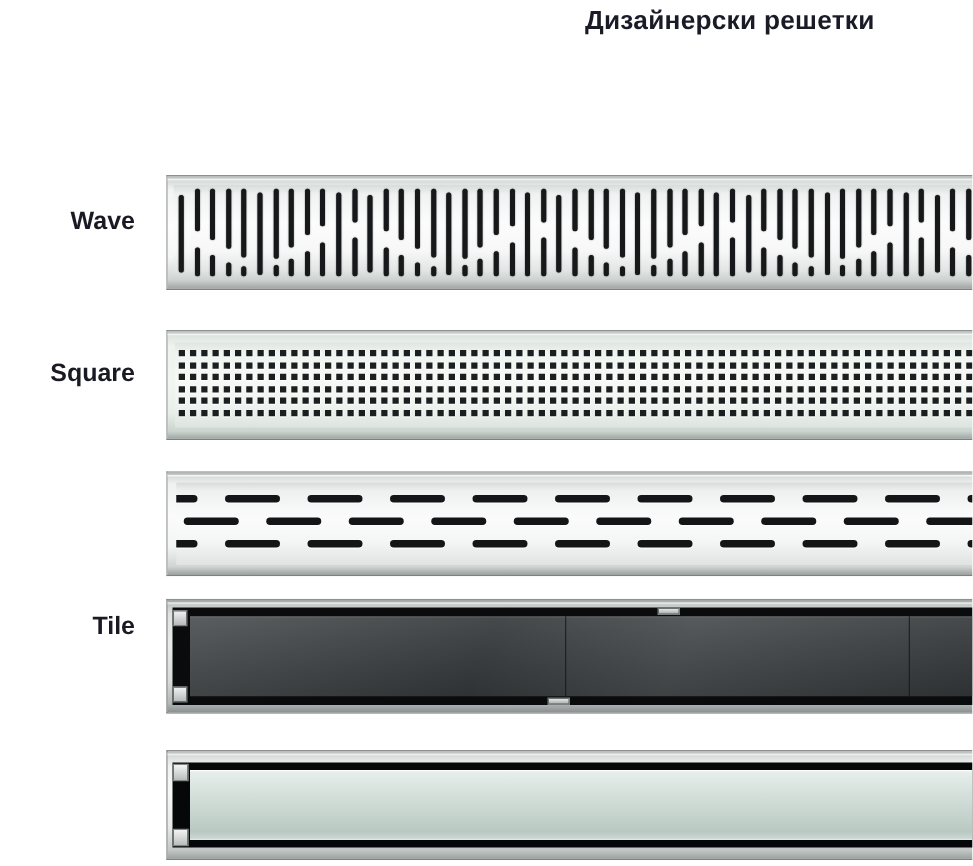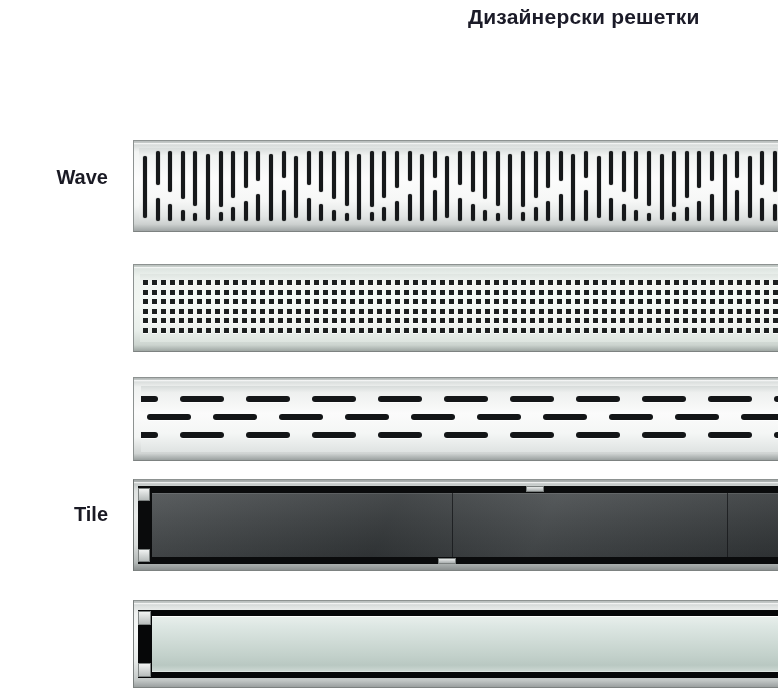--- a/index.html
+++ b/index.html
@@ -147,21 +147,21 @@
   .sl-hole {
     position: absolute;
     height: 6px;
     background: #131517;
     border-radius: 3px;
     box-shadow: 0 1px 0 rgba(255,255,255,0.7);
   }
 
   
   #row-tile { top: 479px; height: 92px; }
-  #row-tile .row-label { top: 24px; }
+  #row-tile .row-label { top: 11px; }
   #row-tile .grate-wrap { top: 0; height: 92px; }
 
   .tile-frame {
     background: linear-gradient(to bottom,
       #9fa4a4 0%, #c5cac9 5%, #dfe2e1 12%,
       #e9ebea 40%, #d8dbda 72%, #b2b7b6 92%, #8a8f8f 100%);
     border-left: 1px solid #6f7473;
   }
   .tile-gap {
     position: absolute;
@@ -336,20 +336,21 @@
           <div class="wave-slot" style="left:621.4px;top:3px;height:34px;"></div>
           <div class="wave-slot" style="left:621.4px;bottom:3px;height:23px;"></div>
           <div class="wave-slot" style="left:634px;top:3px;height:41px;"></div>
           <div class="wave-slot" style="left:634px;bottom:3px;height:17px;"></div>
         </div>
     </div>
   </div>
 </div>
 
 <div class="row" id="row-square">
+  <div class="row-label">Square</div>
   <div class="grate-wrap">
     <div class="frame square-frame">
       <div class="square-inner" id="square-inner">
           <div class="sq-hole" style="left:3px;top:6px;"></div>
           <div class="sq-hole" style="left:12px;top:6px;"></div>
           <div class="sq-hole" style="left:21px;top:6px;"></div>
           <div class="sq-hole" style="left:30px;top:6px;"></div>
           <div class="sq-hole" style="left:39px;top:6px;"></div>
           <div class="sq-hole" style="left:48px;top:6px;"></div>
           <div class="sq-hole" style="left:57px;top:6px;"></div>

